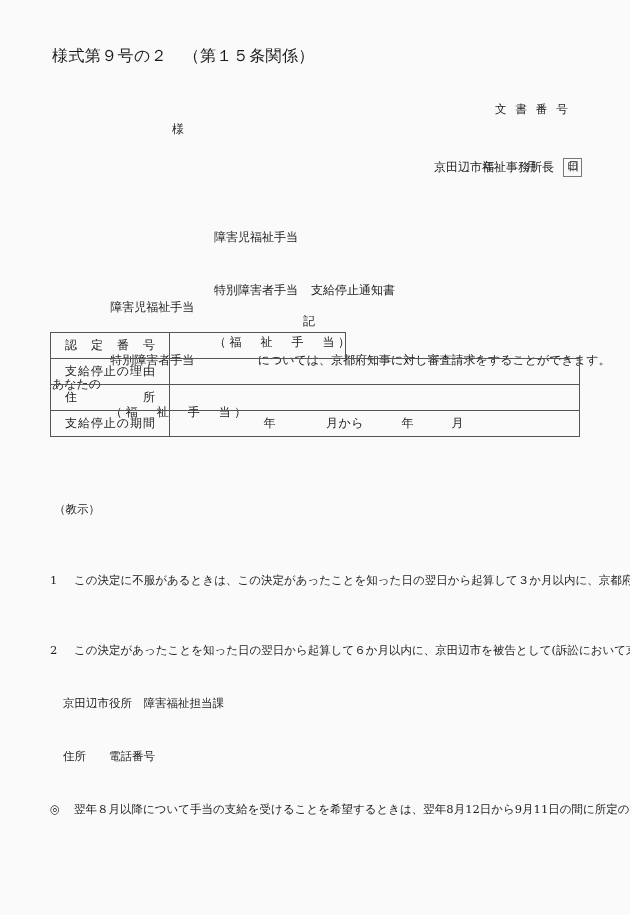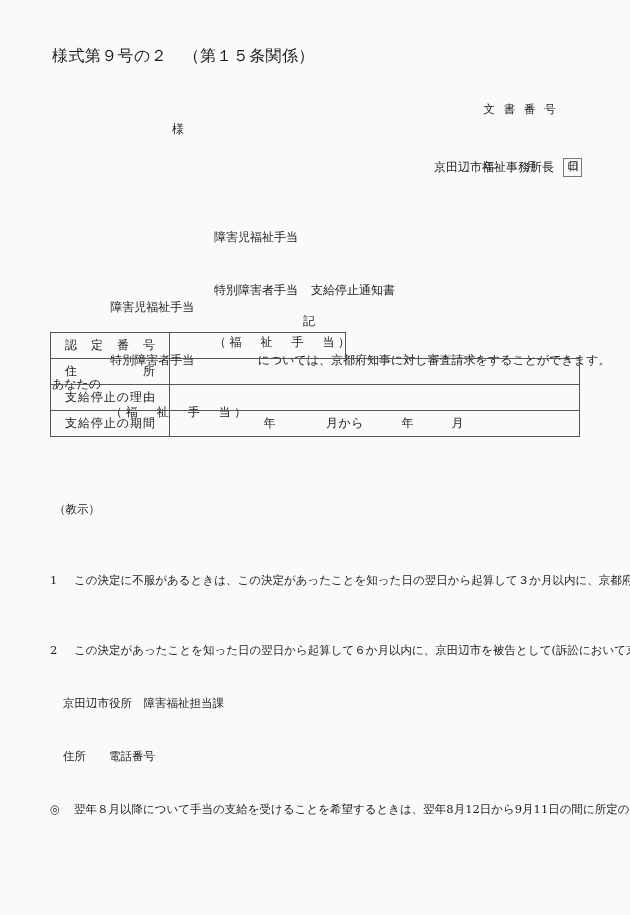--- a/index.html
+++ b/index.html
@@ -26,21 +26,21 @@
   .abs { position: absolute; white-space: pre; }
 
   
   .form-no {
     left: 52px; top: 46px;
     font-size: 16px;
     letter-spacing: 0.4px;
   }
   .doc-meta {
     right: 48px; top: 62px;
-    text-align: left;
+    text-align: center;
     font-size: 11.5px;
     line-height: 19px;
   }
   .doc-meta div { letter-spacing: 2.6px; }
 
   
   .addressee {
     left: 172px; top: 121px;
     font-size: 12px;
   }
@@ -216,25 +216,25 @@
   <div class="abs ki-mark">記</div>
 
   <table class="form-table">
     <tbody>
       <tr>
         <td class="label">認定番号</td>
         <td class="value value-short"></td>
         <td class="blank-tail"></td>
       </tr>
       <tr>
+        <td class="label">支給停止の理由</td>
+        <td class="value" colspan="2"></td>
+      </tr>
+      <tr>
         <td class="label">住所</td>
-        <td class="value" colspan="2"></td>
-      </tr>
-      <tr>
-        <td class="label">支給停止の理由</td>
         <td class="value" colspan="2"></td>
       </tr>
       <tr>
         <td class="label">支給停止の期間</td>
         <td class="value period-val" colspan="2">　　　　　　　年　　　　月から　　　年　　　月</td>
       </tr>
     </tbody>
   </table>
 
   <div class="abs instructions">

